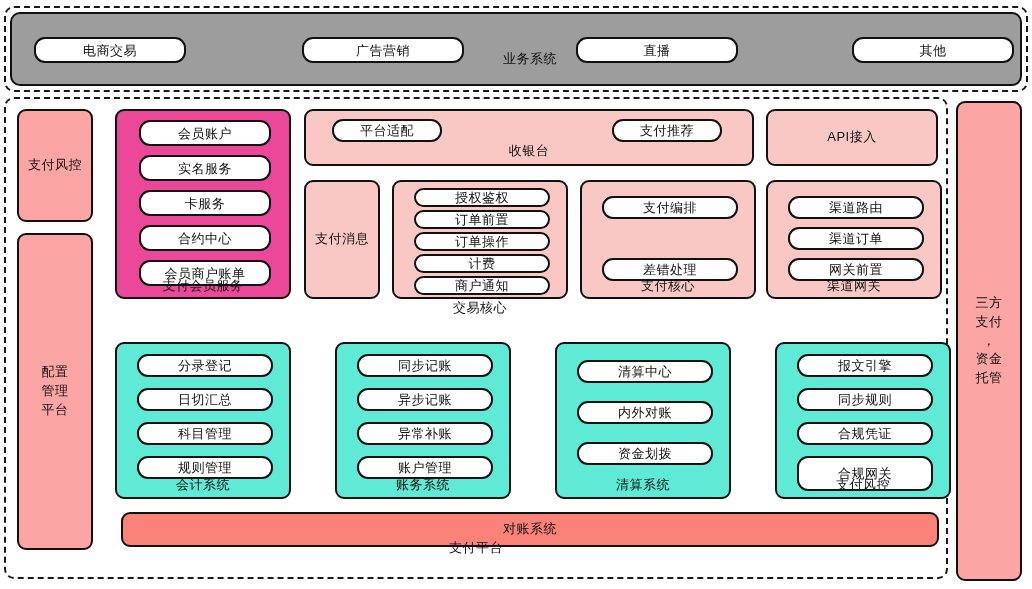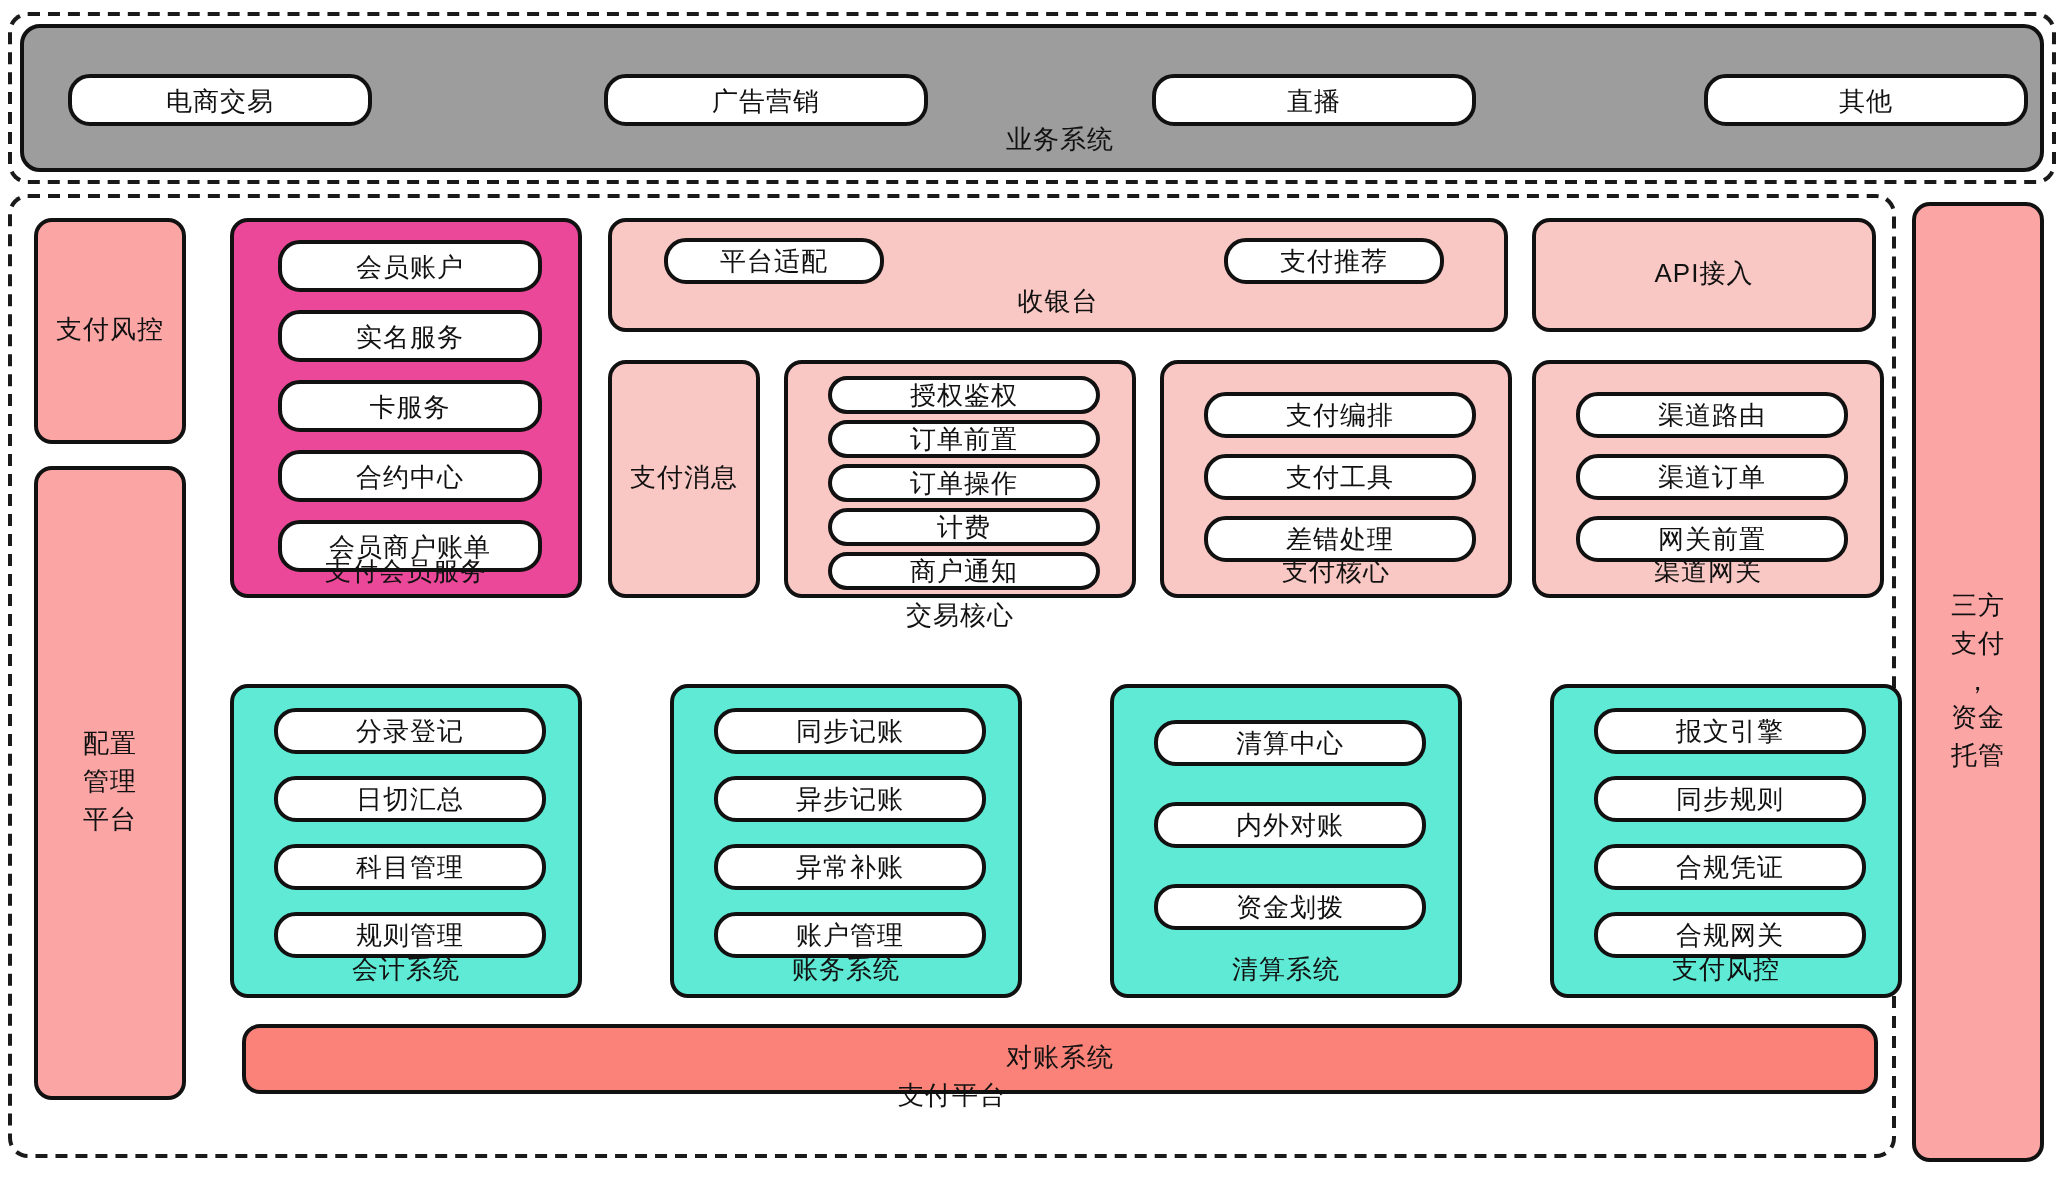--- a/index.html
+++ b/index.html
@@ -91,21 +91,21 @@
     </div>
     <div class="pill fill-white" style="left:290px; top:23px; width:162px; height:26px;">
       <span>广告营销</span>
     </div>
     <div class="pill fill-white" style="left:564px; top:23px; width:162px; height:26px;">
       <span>直播</span>
     </div>
     <div class="pill fill-white" style="left:840px; top:23px; width:162px; height:26px;">
       <span>其他</span>
     </div>
-    <div class="grp-label" style="bottom:5px;padding-left:28px;">业务系统</div>
+    <div class="grp-label" style="bottom:16px;padding-left:28px;">业务系统</div>
   </div>
 </div>
 
 <div class="abs dashed-group" style="left:4px; top:97px; width:944px; height:482px;">
 
   <div class="box fill-green" style="left:11px; top:10px; width:76px; height:113px;">
     <div class="center-label">支付风控</div>
   </div>
   <div class="box fill-green" style="left:11px; top:134px; width:76px; height:317px;">
     <div class="center-label">配置
@@ -166,23 +166,20 @@
     <div class="pill fill-white" style="left:20px; top:94px; width:136px; height:19px;">
       <span>商户通知</span>
     </div>
     <div class="grp-label" style="bottom:-20px;">交易核心</div>
   </div>
 
   <div class="box fill-pink" style="left:574px; top:81px; width:176px; height:119px;">
     <div class="pill fill-white" style="left:20px; top:14px; width:136px; height:23px;">
       <span>支付编排</span>
     </div>
-    <div class="pill fill-white" style="left:20px; top:45px; width:136px; height:23px;">
-      <span>支付工具</span>
-    </div>
     <div class="pill fill-white" style="left:20px; top:76px; width:136px; height:23px;">
       <span>差错处理</span>
     </div>
     <div class="grp-label" style="bottom:2px;">支付核心</div>
   </div>
 
   <div class="box fill-pink" style="left:760px; top:81px; width:176px; height:119px;">
     <div class="pill fill-white" style="left:20px; top:14px; width:136px; height:23px;">
       <span>渠道路由</span>
     </div>
@@ -243,21 +240,21 @@
   <div class="box fill-purple" style="left:769px; top:243px; width:176px; height:157px;">
     <div class="pill fill-white" style="left:20px; top:10px; width:136px; height:23px;">
       <span>报文引擎</span>
     </div>
     <div class="pill fill-white" style="left:20px; top:44px; width:136px; height:23px;">
       <span>同步规则</span>
     </div>
     <div class="pill fill-white" style="left:20px; top:78px; width:136px; height:23px;">
       <span>合规凭证</span>
     </div>
-    <div class="pill fill-white" style="left:20px; top:112px; width:136px; height:23px;">
+    <div class="pill fill-white" style="left:20px; top:112px; width:136px; height:35px;">
       <span>合规网关</span>
     </div>
     <div class="grp-label" style="bottom:3px;">支付风控</div>
   </div>
 
   <div class="box fill-red" style="left:115px; top:413px; width:818px; height:35px;">
     <div class="center-label">对账系统</div>
   </div>
 
   <div class="grp-label" style="bottom:20px;">支付平台</div>

